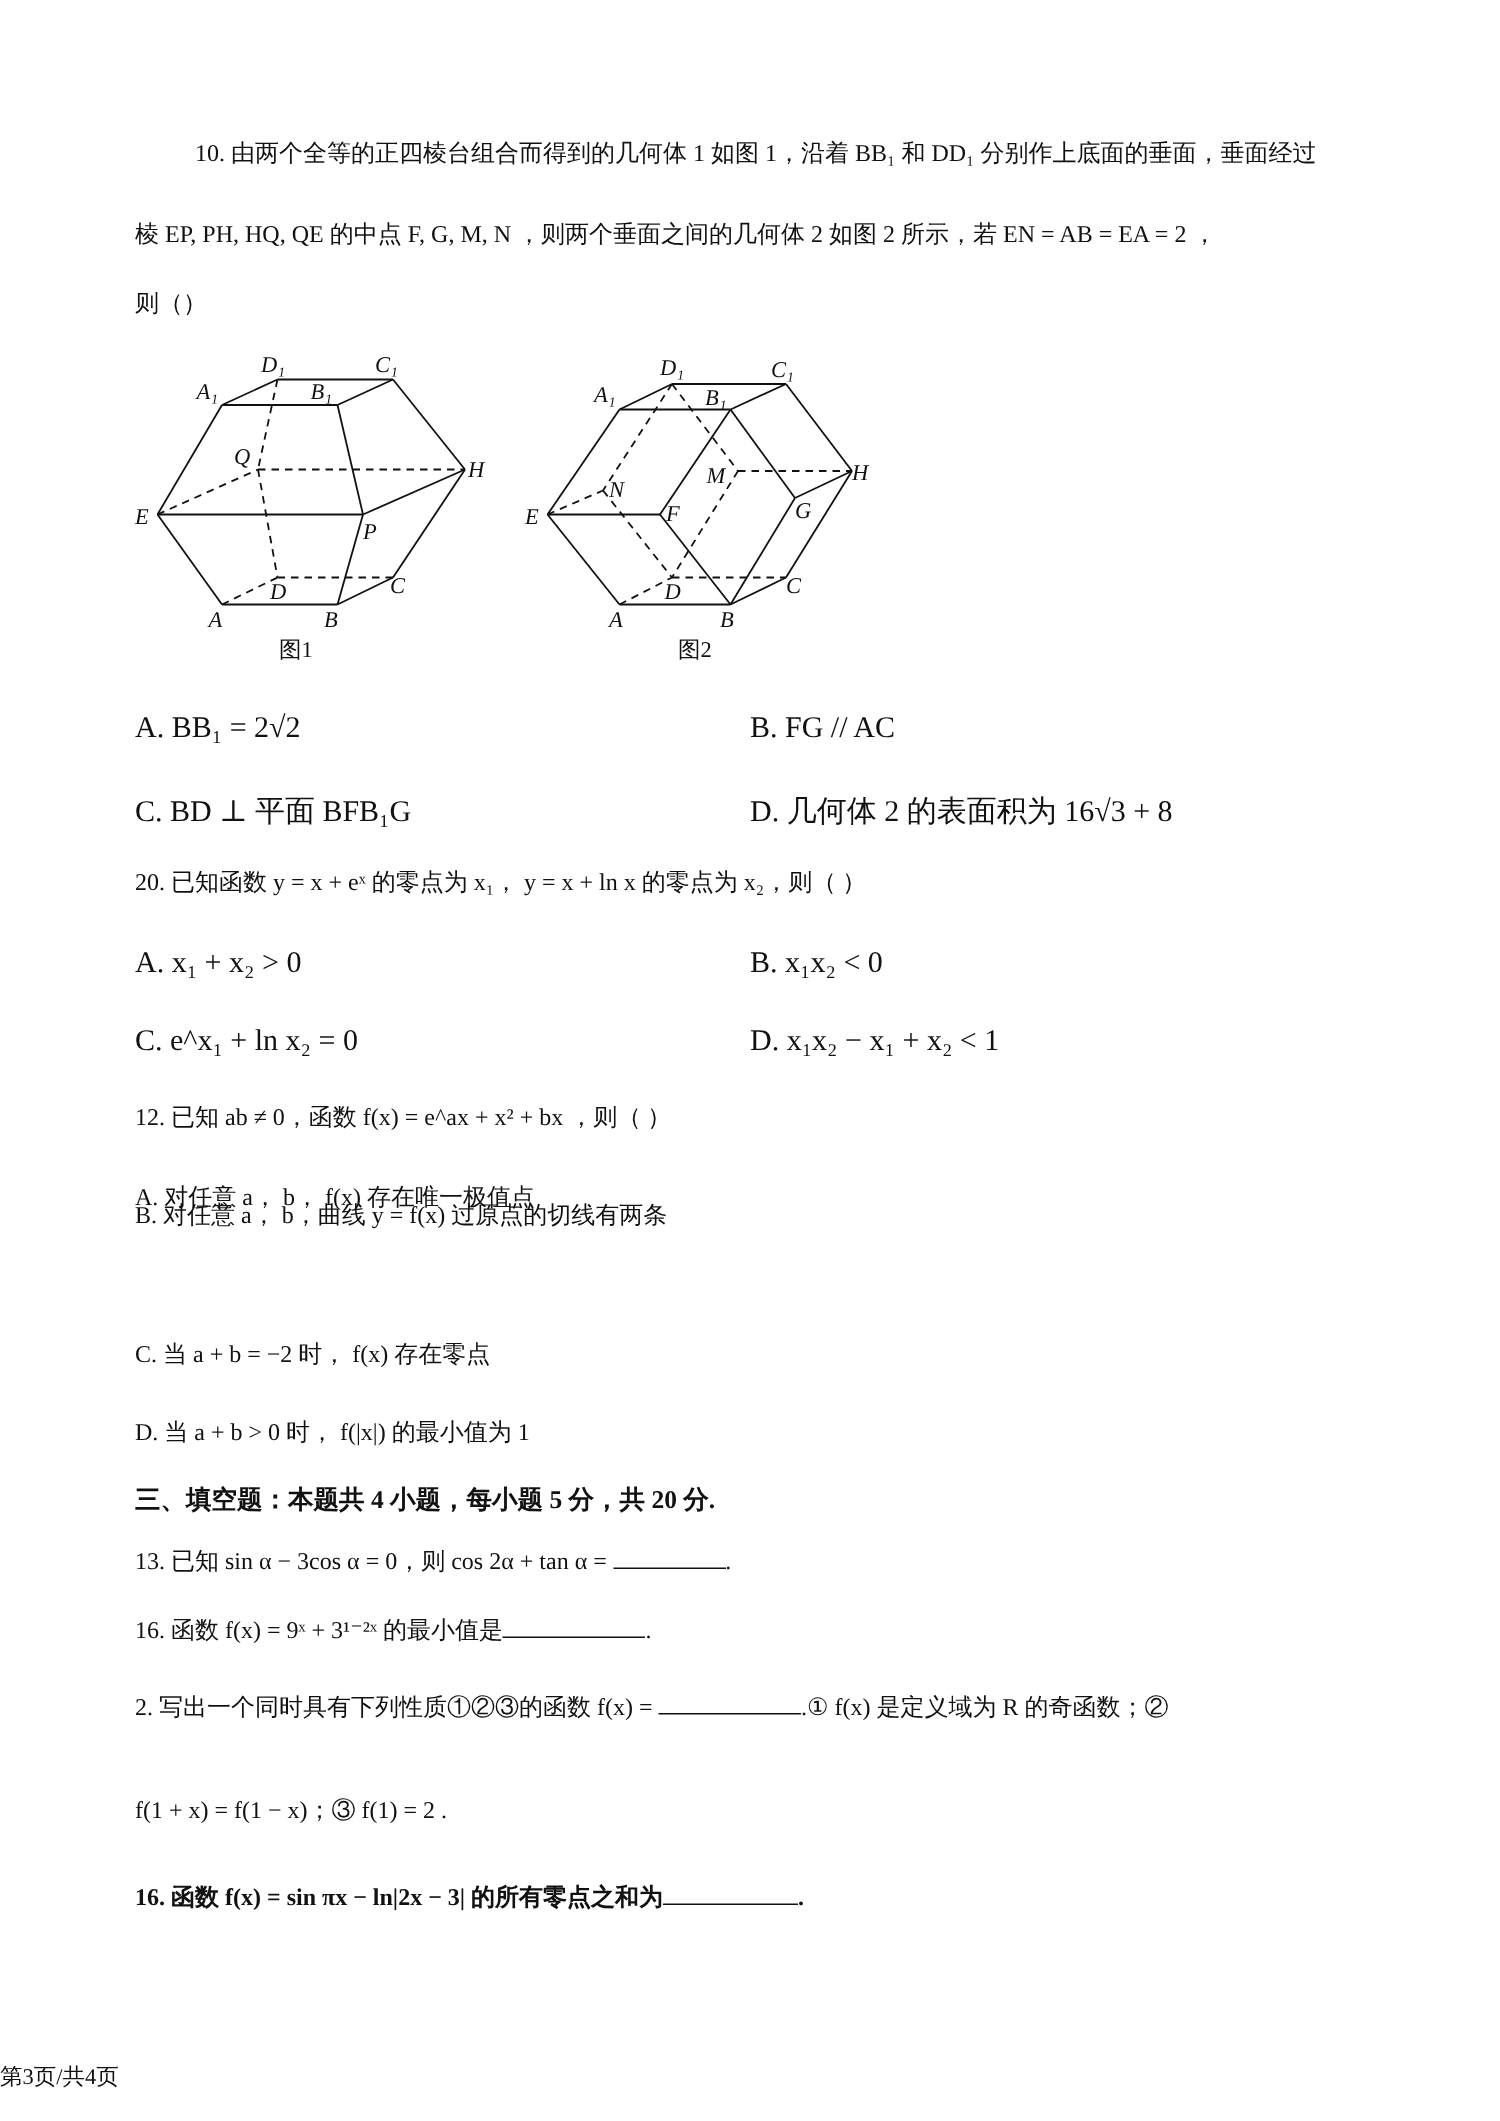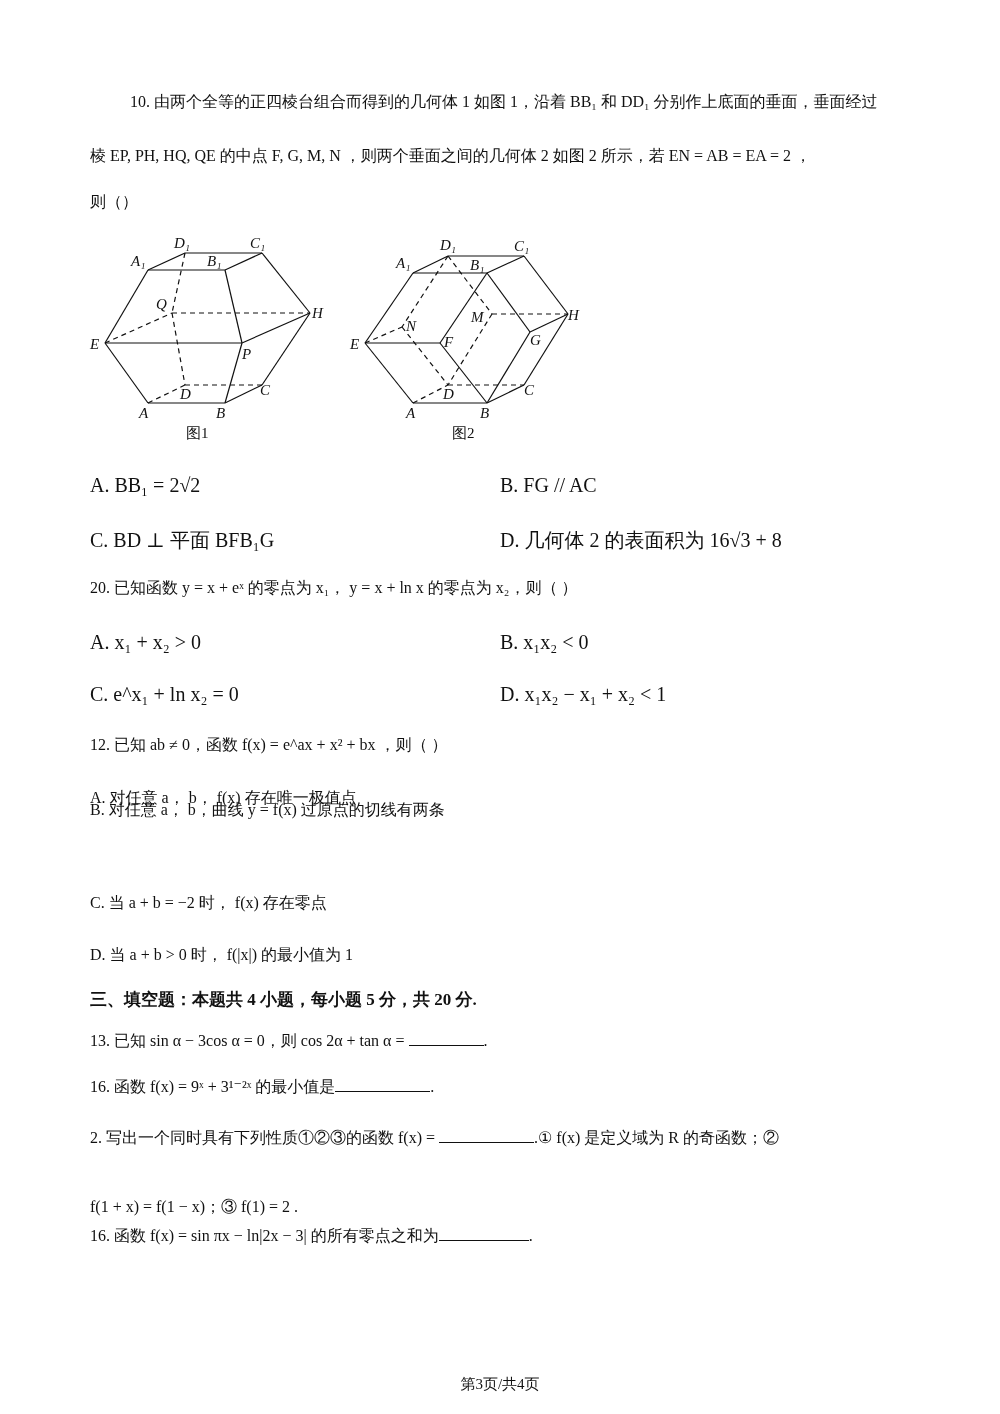--- a/index.html
+++ b/index.html
@@ -2,21 +2,21 @@
 <html><head>
 <meta charset="utf-8">
 <style>
   html, body { margin:0; padding:0; background:#ffffff; }
   body { width:1000px; height:1414px; position:relative; overflow:hidden;
          font-family:"Liberation Serif", "DejaVu Serif", serif; color:#111; }
   .line { position:absolute; left:90px; font-size:16px; white-space:nowrap; }
   .opt { position:absolute; font-size:20px; white-space:nowrap; }
   .sec { position:absolute; left:90px; font-size:17px; font-weight:bold; }
   .blank { display:inline-block; border-bottom:1px solid #111; height:14px; vertical-align:baseline; }
-  .footer { position:absolute; top:1375px; left:0; width:1000px; text-align:center; font-size:15px; }
+  .footer { position:absolute; top:1375px; left:0; width:1000px; font-size:15px; }
   svg text { font-family:"Liberation Serif", serif; font-size:15px; font-style:italic; fill:#111; }
   svg .cap { font-style:normal; }
   svg line { stroke:#111; stroke-width:1.2; }
   svg line.d { stroke-dasharray:5,4; }
 </style>
 </head>
 <body>
 
 <div class="line" style="top:92px;margin-left:40px;">10. 由两个全等的正四棱台组合而得到的几何体 1 如图 1，沿着 BB₁ 和 DD₁ 分别作上底面的垂面，垂面经过</div>
 <div class="line" style="top:146px;">棱 EP, PH, HQ, QE 的中点 F, G, M, N ，则两个垂面之间的几何体 2 如图 2 所示，若 EN = AB = EA = 2 ，</div>
@@ -128,17 +128,17 @@
 
 <div class="line" style="top:1077px;">
   <span>16. 函数 f(x) = 9ˣ + 3¹⁻²ˣ 的最小值是</span><span class="blank" style="width:95px;"></span><span>.</span>
 </div>
 
 <div class="line" style="top:1128px;">
   <span>2. 写出一个同时具有下列性质①②③的函数 f(x) = </span><span class="blank" style="width:95px;"></span><span>.① f(x) 是定义域为 R 的奇函数；②</span>
 </div>
 <div class="line" style="top:1181px;margin-top:16px;">f(1 + x) = f(1 − x)；③ f(1) = 2 .</div>
 
-<div class="line" style="top:1226px;">
+<div class="line" style="top:1255px;font-weight:bold;">
   <span>16. 函数 f(x) = sin πx − ln|2x − 3| 的所有零点之和为</span><span class="blank" style="width:90px;"></span><span>.</span>
 </div>
 
 <div class="footer">第3页/共4页</div>
 
 </body></html>

